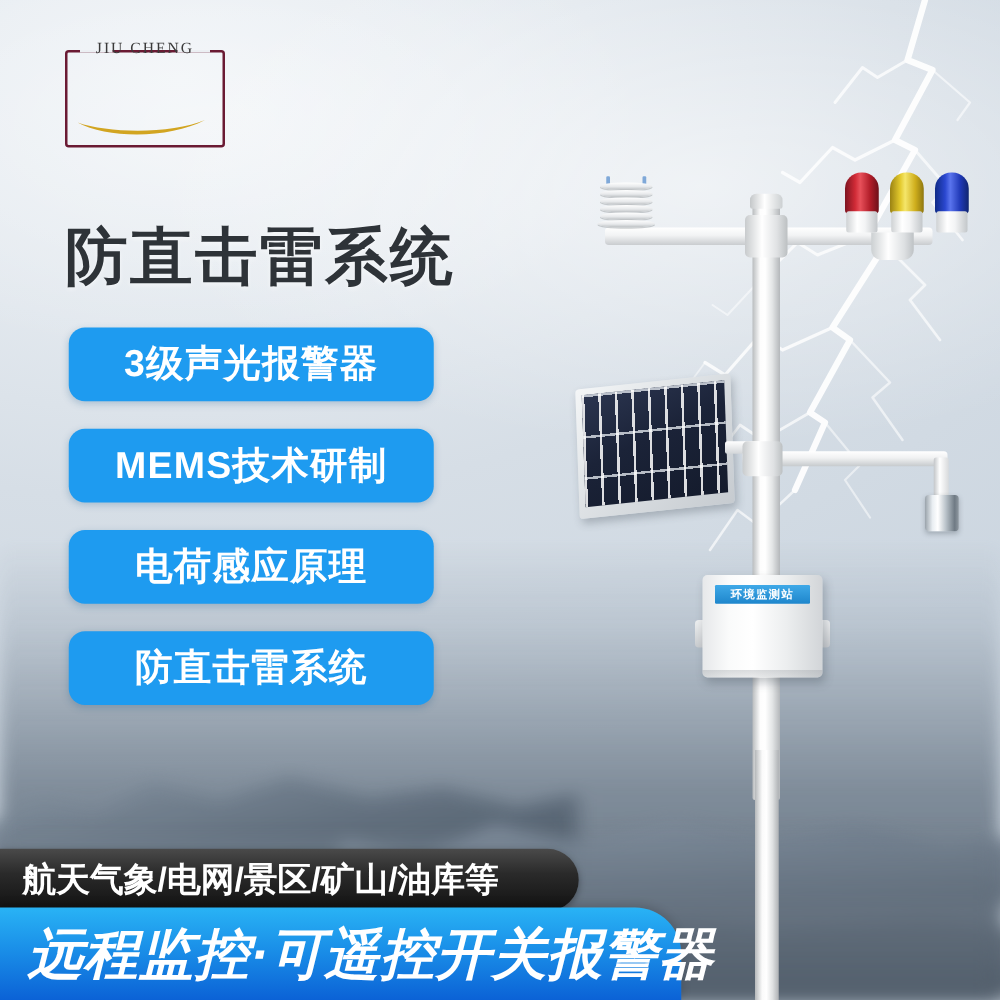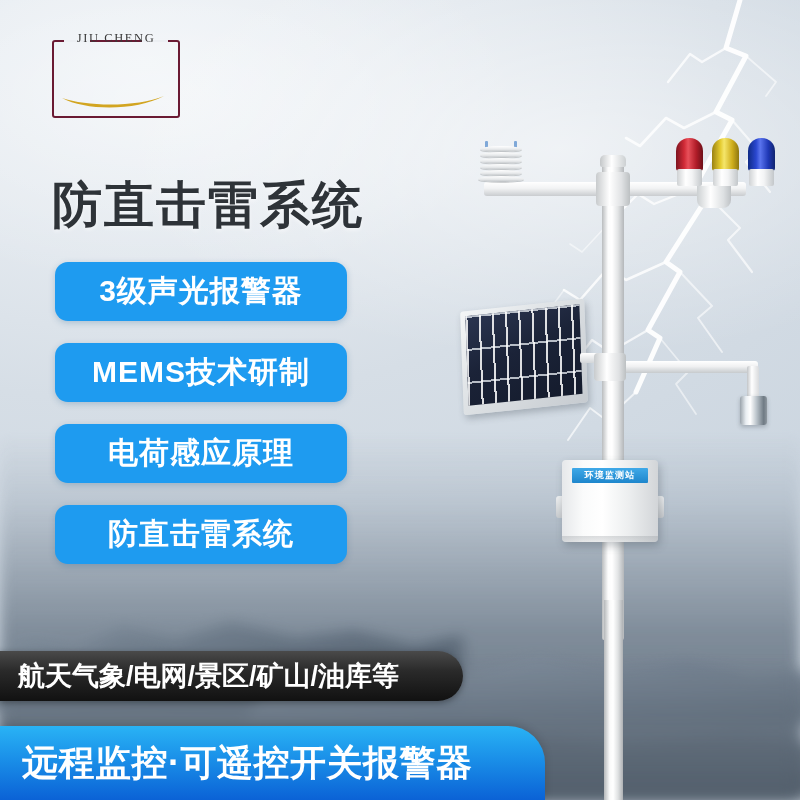--- a/index.html
+++ b/index.html
@@ -169,21 +169,21 @@
     font-size: 30px;
     font-weight: bold;
     letter-spacing: 1px;
     white-space: nowrap;
   }
 
   
   .bar-dark {
     position: absolute;
     left: 0;
-    top: 651px;
+    top: 679px;
     width: 463px;
     height: 50px;
     background: linear-gradient(to bottom, #4a4a4a 0%, #2a2a2a 40%, #111111 100%);
     border-top-right-radius: 25px;
     border-bottom-right-radius: 25px;
     display: flex;
     align-items: center;
     box-shadow: 0 2px 6px rgba(0,0,0,0.35);
   }
   .bar-dark .bar-text {
@@ -202,24 +202,25 @@
     height: 74px;
     background: linear-gradient(to bottom, #29b3f5 0%, #1a8fe8 45%, #0b62d6 100%);
     border-top-right-radius: 37px;
     display: flex;
     align-items: center;
     box-shadow: 0 -2px 8px rgba(0,0,0,0.15);
   }
   .bar-blue .bar-text {
     margin-left: 22px;
     color: #ffffff;
-    font-size: 36px;
+    font-size: 44px;
     font-weight: bold;
     letter-spacing: 0.5px;
     white-space: nowrap;
+    font-style: italic;
   }
 
   
   .device { position: absolute; inset: 0; pointer-events: none; margin-left: 24px; }
 
   .mast {
     position: absolute;
     left: 578px;
     top: 160px;
     width: 22px;

